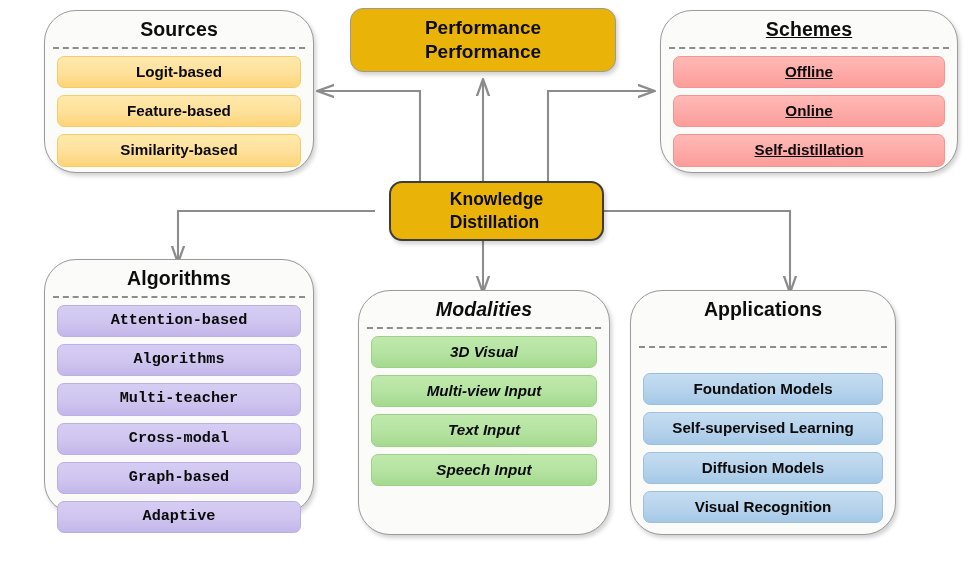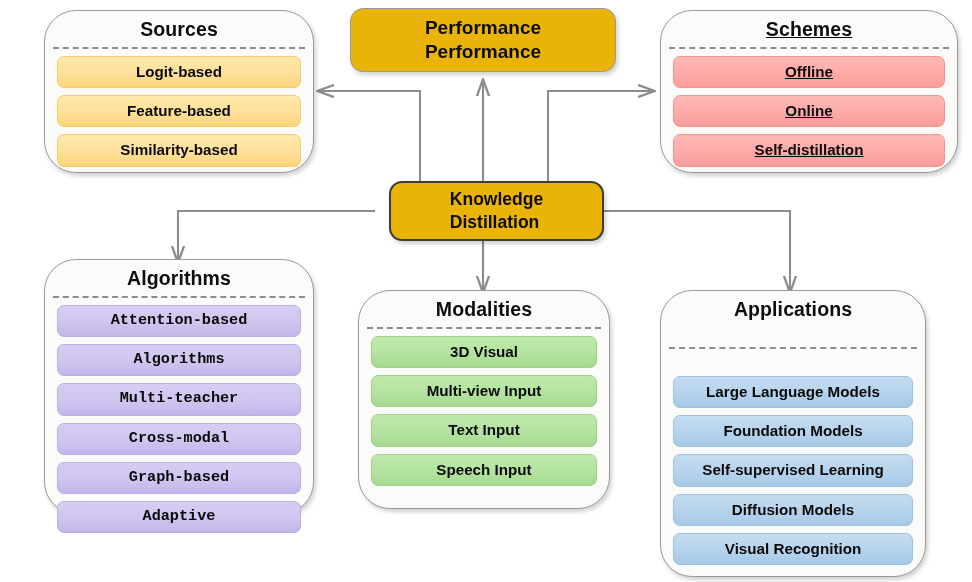--- a/index.html
+++ b/index.html
@@ -185,36 +185,35 @@
     <div class="pill-list">
       <div class="pill purple">Attention-based</div>
       <div class="pill purple">Algorithms</div>
       <div class="pill purple">Multi-teacher</div>
       <div class="pill purple">Cross-modal</div>
       <div class="pill purple">Graph-based</div>
       <div class="pill purple">Adaptive</div>
     </div>
   </div>
 
-  <div class="panel" id="panel-modalities" style="left:358px; top:290px; width:252px; height:219px;">
+  <div class="panel" id="panel-modalities" style="left:358px; top:290px; width:252px; height:245px;font-style:italic;">
     <div class="panel-title">Modalities</div>
     <div class="divider"></div>
     <div class="pill-list">
       <div class="pill green">3D Visual</div>
       <div class="pill green">Multi-view Input</div>
       <div class="pill green">Text Input</div>
       <div class="pill green">Speech Input</div>
     </div>
   </div>
 
-  <div class="panel" id="panel-applications" style="left:660px; top:290px; width:266px; height:287px;justify-content:space-between;">
+  <div class="panel" id="panel-applications" style="left:630px; top:290px; width:266px; height:245px;justify-content:space-between;">
     <div class="panel-title">Applications</div>
     <div class="divider"></div>
     <div class="pill-list">
-      <div class="pill blue">Large Language Models</div>
       <div class="pill blue">Foundation Models</div>
       <div class="pill blue">Self-supervised Learning</div>
       <div class="pill blue">Diffusion Models</div>
       <div class="pill blue">Visual Recognition</div>
     </div>
   </div>
 
 </div>
 
 </body></html>

